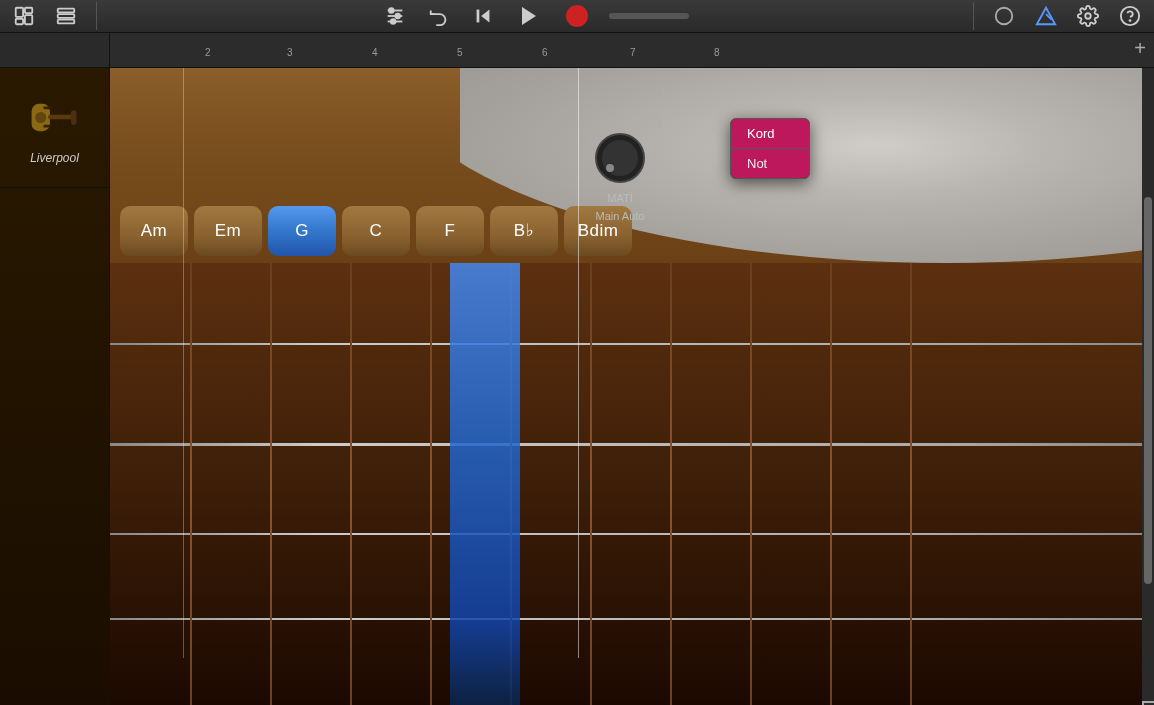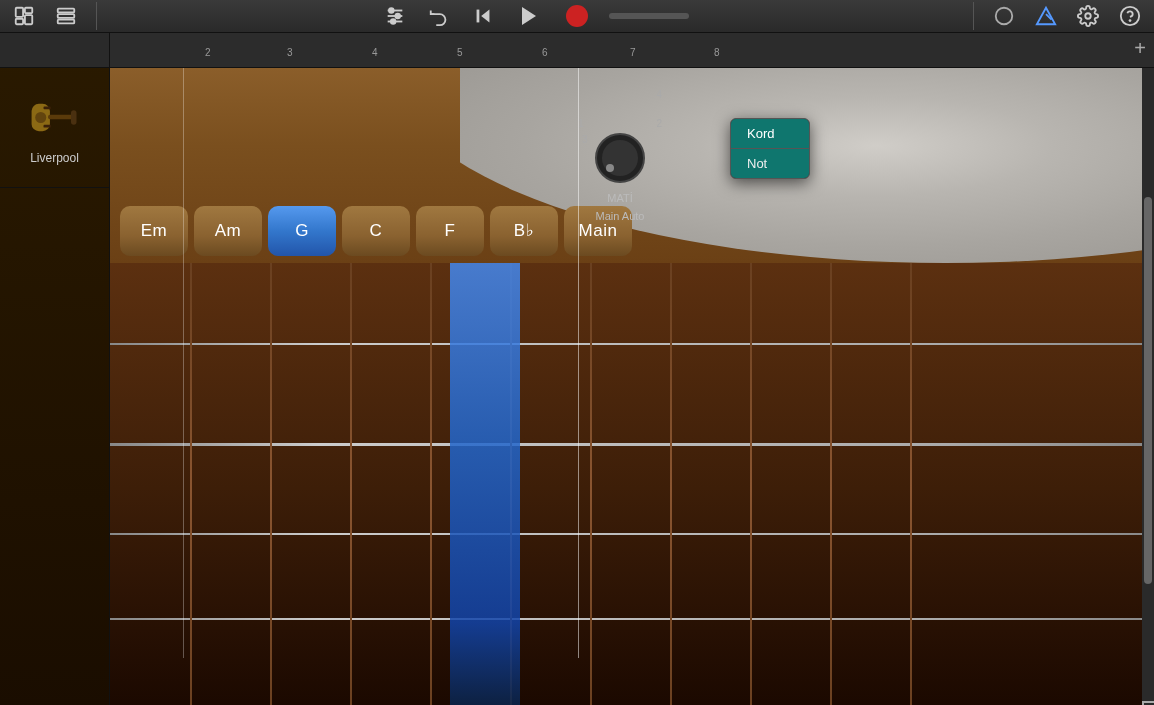--- a/index.html
+++ b/index.html
@@ -133,20 +133,21 @@
     }
 
     .track-item {
       display: flex;
       flex-direction: column;
       align-items: center;
       justify-content: center;
       padding: 10px;
       height: 120px;
       border-bottom: 1px solid #111;
+      font-style: italic;
     }
 
     .track-icon {
       width: 55px;
       height: 55px;
     }
 
     .track-name {
       color: #ccc;
       font-size: 12px;
@@ -394,21 +395,21 @@
       z-index: 30;
       min-width: 80px;
       box-shadow: 0 4px 16px rgba(0,0,0,0.6);
     }
 
     .context-menu-item {
       padding: 7px 16px;
       color: #eee;
       font-size: 13px;
       cursor: pointer;
-      background: #0f766e;
+      background: #be185d;
     }
 
     .context-menu-item.selected {
       color: white;
     }
 
     .context-menu-divider {
       height: 1px;
       background: #555;
     }
@@ -612,27 +613,27 @@
               <div class="context-menu-item selected">
                 <span>Kord</span>
               </div>
               <div class="context-menu-divider"></div>
               <div class="context-menu-item">
                 <span>Not</span>
               </div>
             </div>
 
             <div class="chord-strip">
+              <button class="chord-btn">Am</button>
               <button class="chord-btn">Em</button>
-              <button class="chord-btn">Am</button>
               <button class="chord-btn active">G</button>
               <button class="chord-btn">C</button>
               <button class="chord-btn">F</button>
               <button class="chord-btn">B♭</button>
-              <button class="chord-btn">Main</button>
+              <button class="chord-btn">Bdim</button>
             </div>
           </div>
 
           <div class="fretboard-area">
 
             <div class="note-highlight"></div>
 
             <div class="fret-strings">
 
               <div class="string-line" style="top: 80px;"></div>

